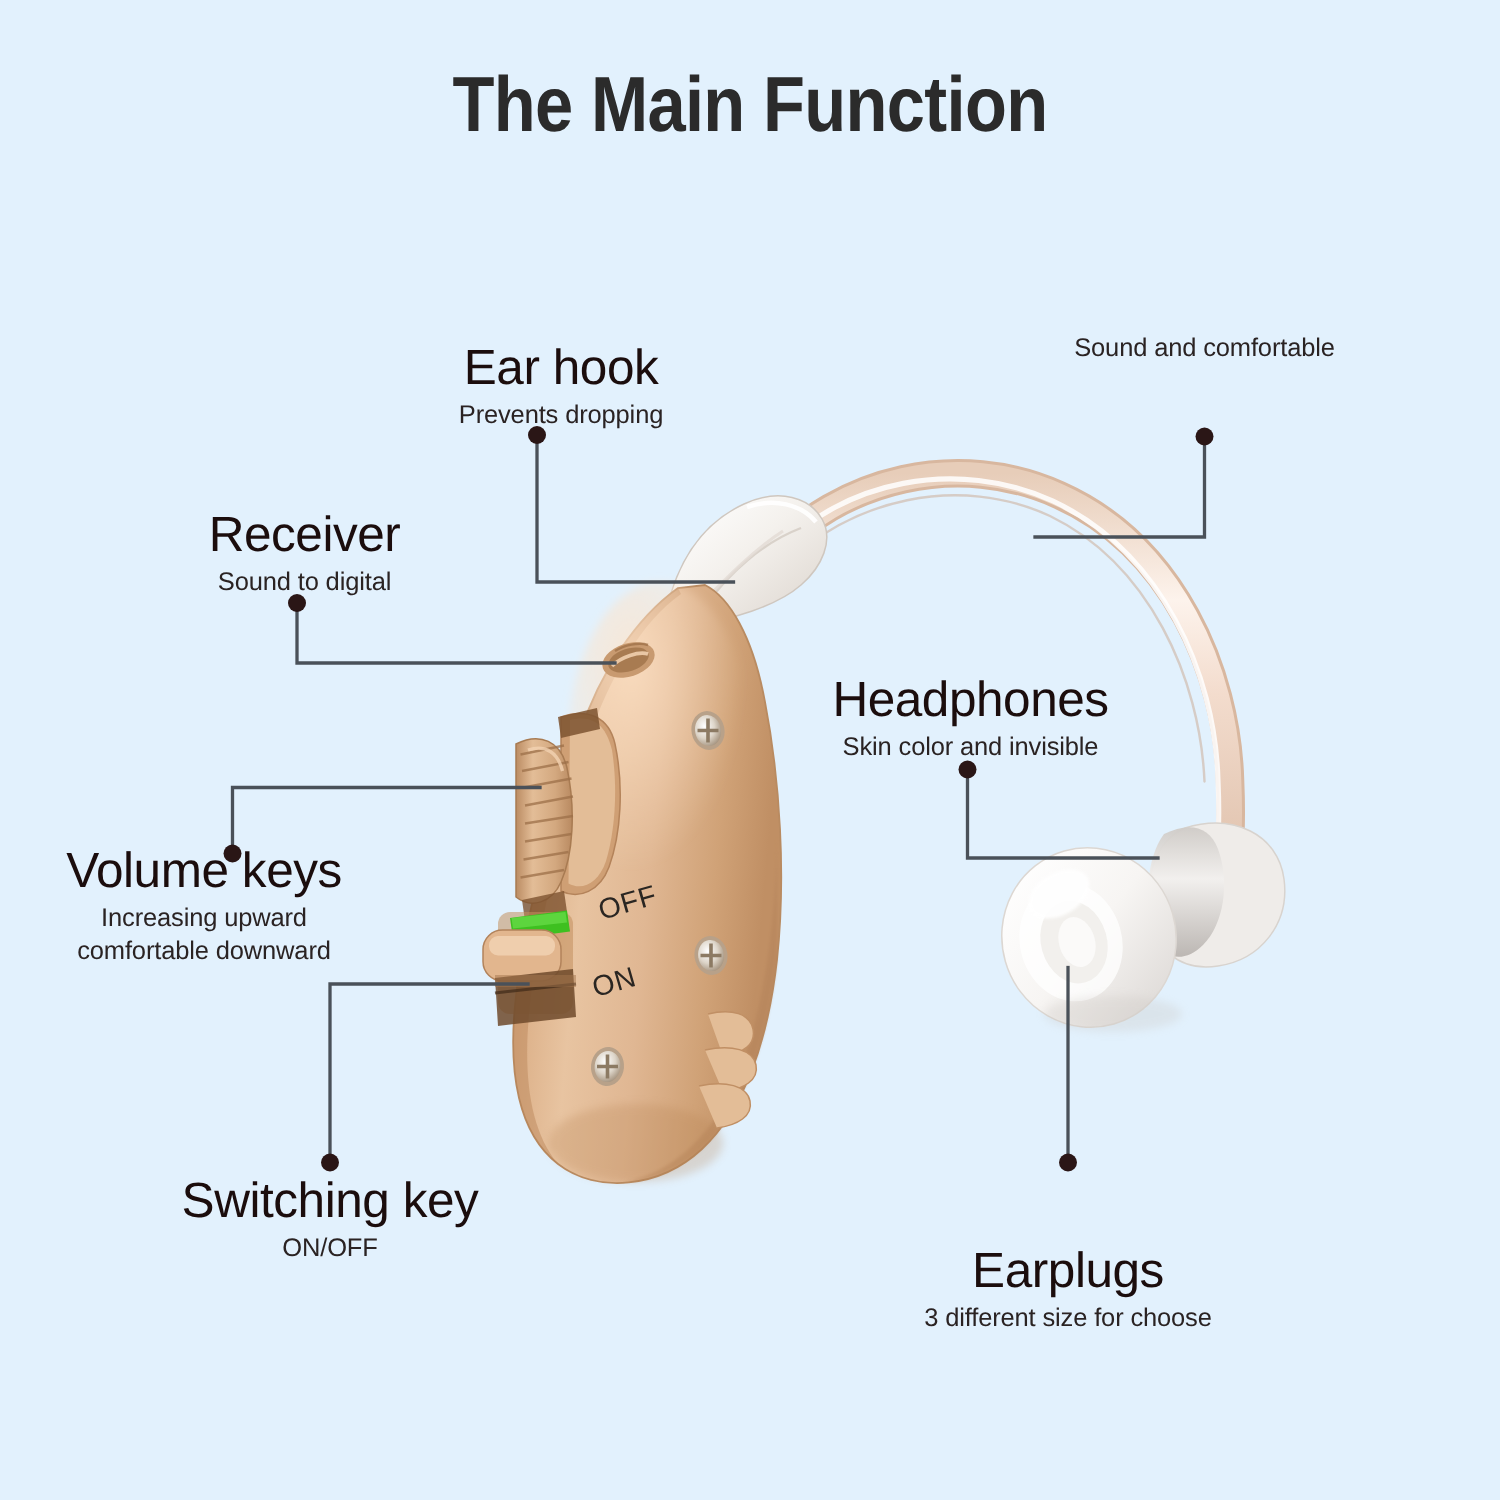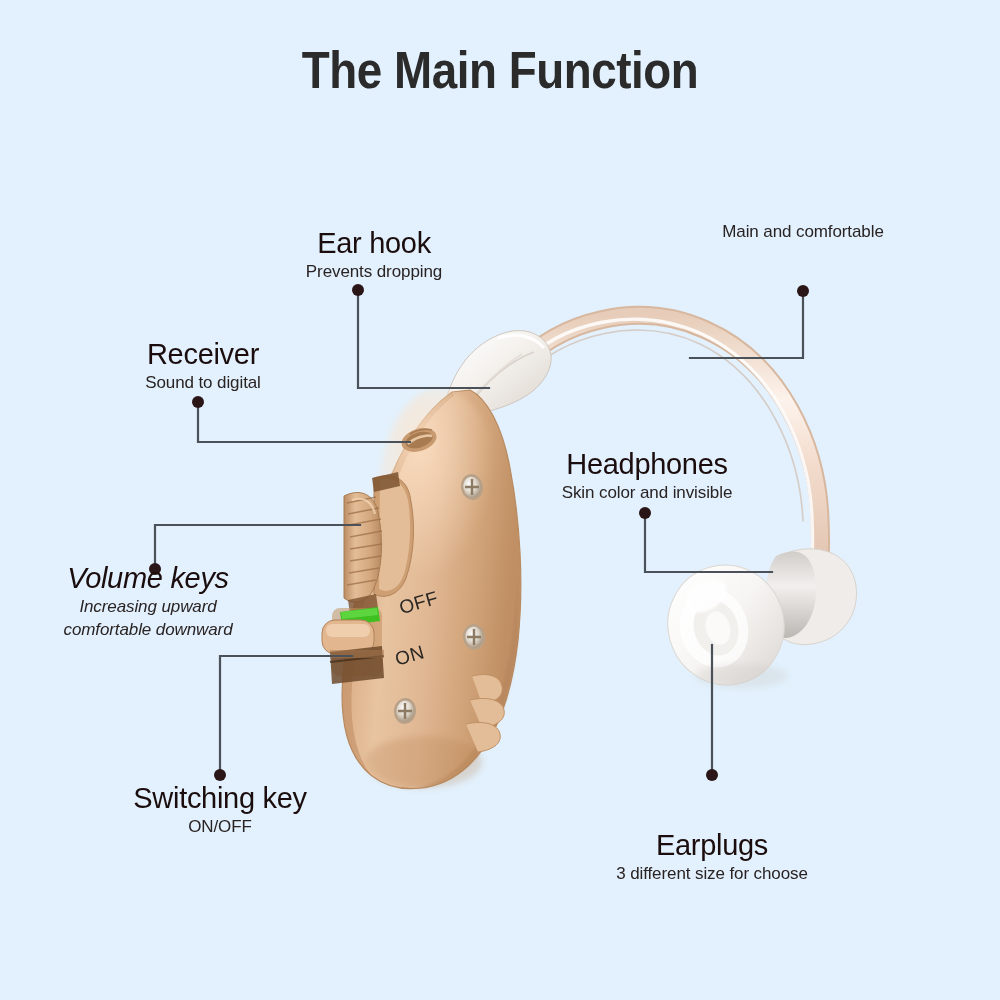--- a/index.html
+++ b/index.html
@@ -23,21 +23,21 @@
     transform:scaleX(0.88);
     transform-origin:center top;
     white-space:nowrap;
   }
 
   
   .callout{position:absolute;white-space:nowrap;}
   .callout .ttl{
     color:#1b0d0d;
     font-weight:400;
-    font-size:29px;
+    font-size:33px;
     line-height:1.05;
     letter-spacing:-0.3px;
   }
   .callout .sub{
     color:#2a2323;
     font-weight:400;
     font-size:17px;
     line-height:1.3;
     letter-spacing:-0.1px;
     margin-top:3px;
@@ -283,34 +283,34 @@
       <circle cx="712" cy="775" r="6"></circle>
     </g>
   </svg>
 
   <div class="callout c-center" style="left:374px;top:228px;transform:translateX(-50%);">
     <div class="ttl">Ear hook</div>
     <div class="sub">Prevents dropping</div>
   </div>
 
   <div class="callout c-center" style="left:803px;top:218px;transform:translateX(-50%);">
-    <div class="sub">Main and comfortable</div>
+    <div class="sub">Sound and comfortable</div>
   </div>
 
   <div class="callout c-center" style="left:647px;top:449px;transform:translateX(-50%);">
     <div class="ttl">Headphones</div>
     <div class="sub">Skin color and invisible</div>
   </div>
 
   <div class="callout c-center" style="left:203px;top:339px;transform:translateX(-50%);">
     <div class="ttl">Receiver</div>
     <div class="sub">Sound to digital</div>
   </div>
 
-  <div class="callout c-center" style="left:148px;top:563px;transform:translateX(-50%);font-style:italic;">
+  <div class="callout c-center" style="left:136px;top:563px;transform:translateX(-50%);">
     <div class="ttl">Volume keys</div>
     <div class="sub">Increasing upward</div>
     <div class="sub" style="margin-top:0;">comfortable downward</div>
   </div>
 
   <div class="callout c-center" style="left:220px;top:783px;transform:translateX(-50%);">
     <div class="ttl">Switching key</div>
     <div class="sub">ON/OFF</div>
   </div>
 

